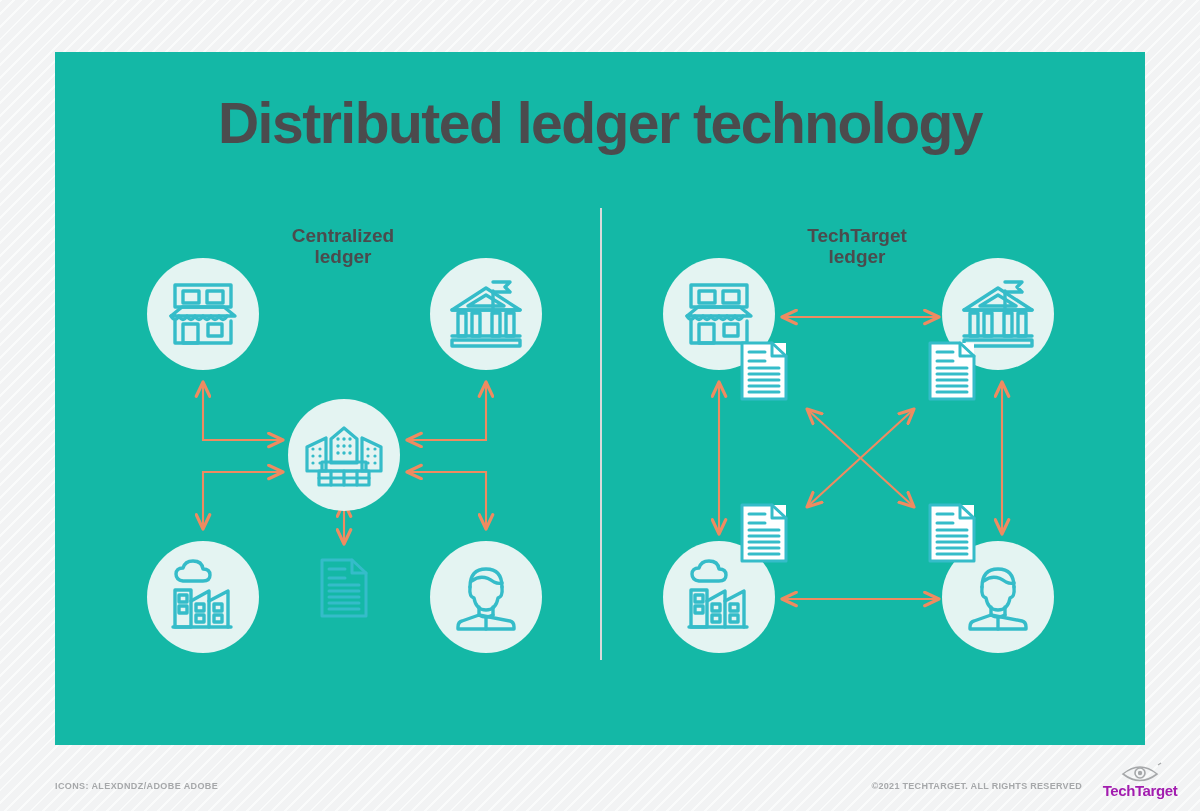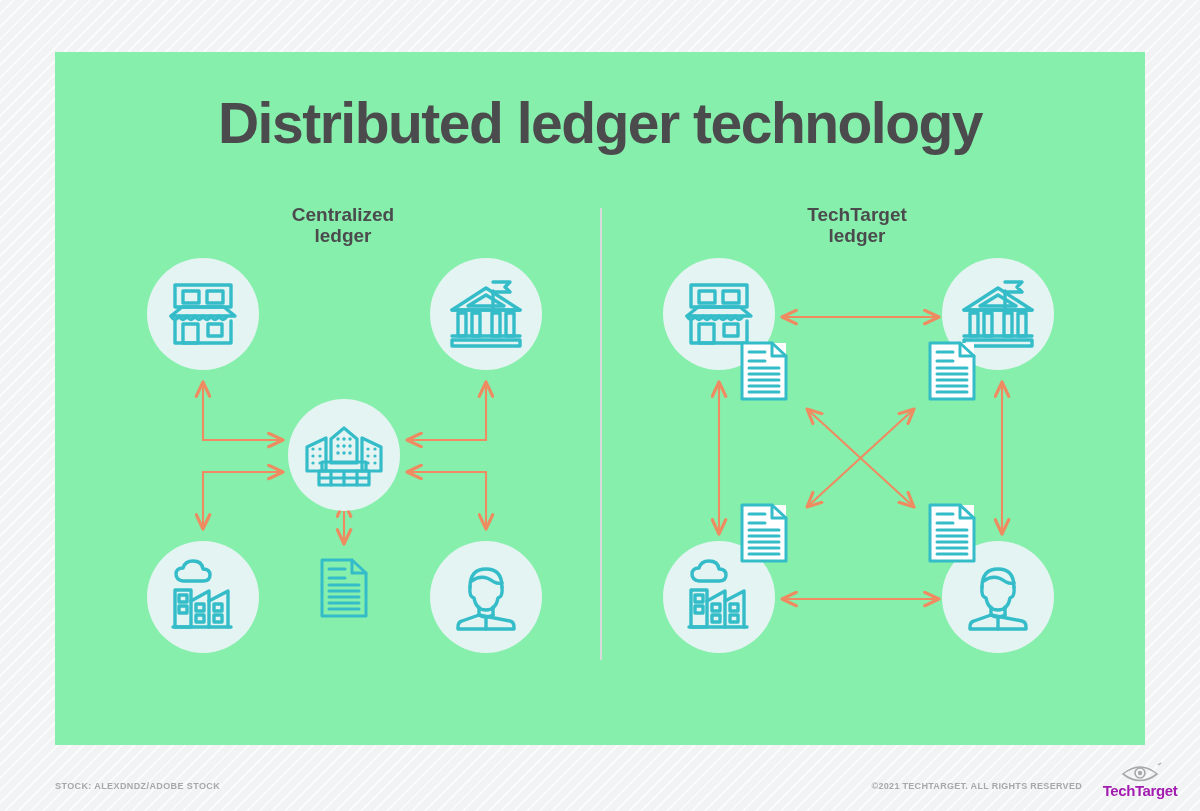--- a/index.html
+++ b/index.html
@@ -13,37 +13,38 @@
   #backdrop{
     position:absolute;inset:0;
     background:
       repeating-linear-gradient(-45deg,
         #f2f3f4 0px, #f2f3f4 7px,
         #fafbfb 7px, #fafbfb 9px);
   }
   #card{
     position:absolute;
     left:55px;top:52px;width:1090px;height:693px;
-    background:#86efac;
+    background:#14b8a6;
   }
   #title{
     position:absolute;left:0;top:38px;width:1090px;
     text-align:center;
     font-size:57px;font-weight:bold;
     letter-spacing:-1.5px;
     color:#4b4b4d;
     white-space:nowrap;
   }
   .panel-label{
     position:absolute;
     text-align:center;
     font-size:19px;font-weight:bold;
     color:#4b4b4d;
     line-height:21px;
     width:240px;
+    margin-top:21px;
   }
   #label-centralized{left:168px;top:152px;}
   #label-distributed{left:682px;top:152px;}
   #divider{
     position:absolute;
     left:545px;top:156px;
     width:2px;height:452px;
     background:#d9dadb;
   }
   
@@ -356,21 +357,21 @@
       <rect x="3" y="3" width="44" height="56" fill="#ffffff" stroke="none"></rect>
       <path d="M3,3 L33,3 L47,16 L47,59 L3,59 Z"></path>
       <path d="M33,3 L33,16 L47,16"></path>
       <path d="M10,12 L26,12"></path>
       <path d="M10,21 L26,21 M10,28 L40,28 M10,34 L40,34 M10,40 L40,40 M10,46 L40,46 M10,52 L40,52"></path>
     </svg>
   </div>
 
 </div>
 
-<div id="footer-left">STOCK: ALEXDNDZ/ADOBE STOCK</div>
+<div id="footer-left">ICONS: ALEXDNDZ/ADOBE ADOBE</div>
 <div id="footer-right">©2021 TECHTARGET. ALL RIGHTS RESERVED</div>
 
 <div id="logo">
   <svg width="100" height="22" viewBox="0 0 100 22">
     <g fill="none" stroke="#a6a8aa" stroke-width="1.6">
       <path d="M33,12 q17,-14 34,0 q-17,13 -34,0 Z"></path>
       <circle cx="50" cy="11" r="5"></circle>
     </g>
     <circle cx="50" cy="11" r="2.2" fill="#a6a8aa"></circle>
     <path d="M68,3 L71,1" stroke="#a6a8aa" stroke-width="1.4"></path>

